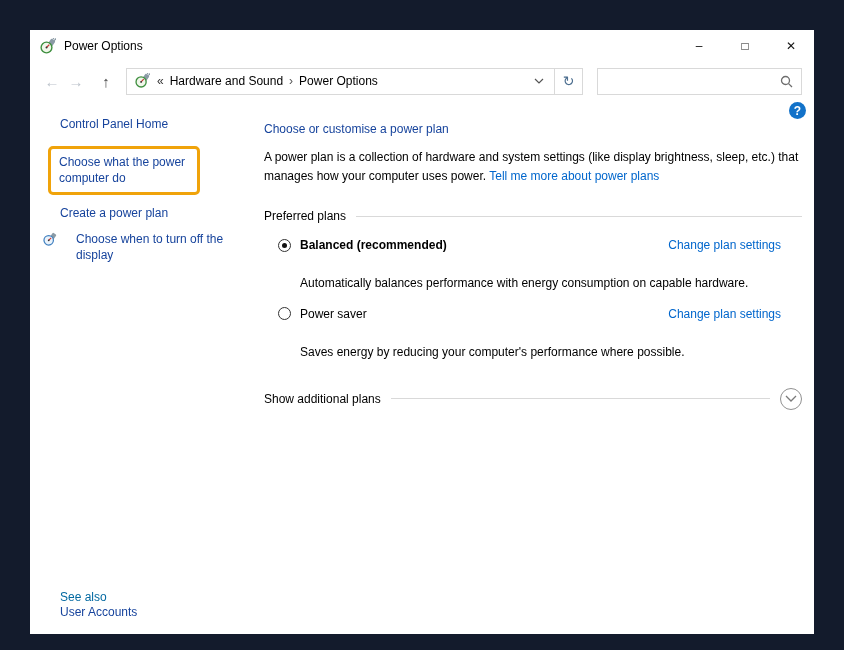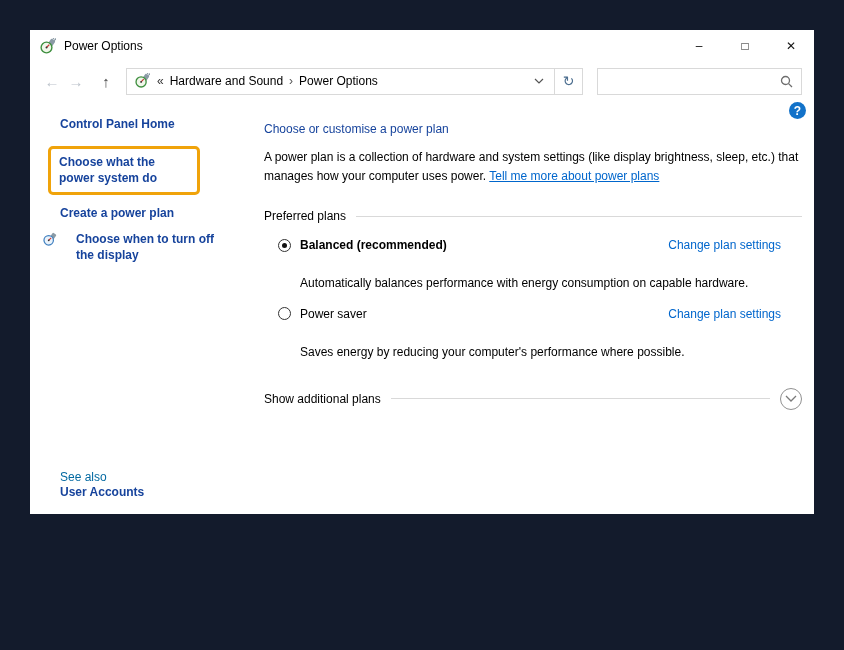--- a/index.html
+++ b/index.html
@@ -5,21 +5,21 @@
   * { box-sizing: border-box; }
   html, body { margin: 0; padding: 0; }
   body {
     width: 844px; height: 650px; overflow: hidden;
     background: #131b2c;
     font-family: "Liberation Sans", sans-serif;
     font-size: 12px; color: #000;
     position: relative;
   }
   .window {
-    position: absolute; left: 30px; top: 30px; width: 784px; height: 484px;
+    position: absolute; left: 30px; top: 30px; width: 784px; height: 604px;
     background: #ffffff; display: flex; flex-direction: column;
   }
   
   .titlebar { height: 32px; display: flex; align-items: center; padding-left: 10px; flex: 0 0 auto; }
   .app-icon { width: 18px; height: 16px; display: inline-flex; margin-right: 6px; }
   .title { font-size: 12px; color: #000; }
   .win-controls { margin-left: auto; display: flex; height: 100%; }
   .win-btn { width: 46px; height: 100%; display: flex; align-items: center; justify-content: center; font-size: 12px; color: #111; cursor: default; }
   
   .navbar { height: 40px; display: flex; align-items: center; padding: 0 12px 2px 10px; flex: 0 0 auto; }
@@ -37,38 +37,38 @@
   .search-icon { display: inline-flex; cursor: pointer; }
   
   .help {
     position: absolute; top: 72px; right: 8px; width: 17px; height: 17px; border-radius: 50%;
     background: #1272c9; color: #fff; font-weight: bold; font-size: 12px;
     display: flex; align-items: center; justify-content: center; cursor: pointer;
   }
   
   .content { flex: 1; display: flex; min-height: 0; }
   .sidebar { width: 216px; flex: 0 0 216px; padding: 14px 0 14px 30px; display: flex; flex-direction: column; }
-  .sidebar a { color: #16439c; text-decoration: none; cursor: pointer; display: block; line-height: 1.35; font-weight: bold; }
+  .sidebar a { color: #16439c; text-decoration: none; cursor: pointer; display: block; line-height: 1.35; }
   .cpl-home { margin-bottom: 14px; }
   .highlight {
     border: 3px solid #f0a30a; border-radius: 5px;
     padding: 5px 8px; margin: 0 0 6px -12px; width: 152px;
   }
   .create-plan { margin: 4px 0 10px 0; }
   .task-with-icon { display: flex; gap: 19px; margin-left: -17px; align-items: flex-start; }
   .task-icon { width: 14px; height: 14px; flex: 0 0 14px; display: inline-flex; margin-top: 1px; }
   .task-with-icon a { flex: 1; max-width: 152px; }
   .sidebar-spacer { flex: 1; }
   .see-also { color: #0369a1; }
   
   .main { flex: 1; padding: 4px 12px 0 18px; min-width: 0; }
   .page-title { font-size: 12px; font-weight: 400; color: #16439c; margin: 16px 0 12px 0; }
   .desc { max-width: 545px; line-height: 1.55; margin: 0; }
   .link { color: #0066cc; text-decoration: none; cursor: pointer; }
-  .link.underline { text-decoration: underline; }
+  .link.underline { }
   .section-row { display: flex; align-items: center; gap: 10px; margin-top: 24px; }
   .rule { flex: 1; border-top: 1px solid #d9d9d9; height: 0; }
   .plan { margin-top: 15px; }
   .plan-row { display: flex; align-items: center; }
   .radio {
     width: 13px; height: 13px; border: 1px solid #333; border-radius: 50%;
     margin-left: 14px; margin-right: 9px; background: #fff; position: relative; cursor: pointer; flex: 0 0 13px;
   }
   .radio.selected::after {
     content: ""; position: absolute; left: 3px; top: 3px; width: 5px; height: 5px;
@@ -155,21 +155,21 @@
   </div>
 
   <div class="help">?</div>
 
   <div class="content">
 
     <div class="sidebar">
       <a class="cpl-home">Control Panel Home</a>
 
       <div class="highlight">
-        <a>Choose what the power system do</a>
+        <a>Choose what the power computer do</a>
       </div>
 
       <a class="create-plan">Create a power plan</a>
 
       <div class="task-with-icon">
         <span class="task-icon">
           <svg width="14" height="14" viewBox="0 0 16 16">
             <g transform="rotate(35 12 4)">
               <rect x="9.5" y="1.5" width="5" height="6.5" rx="1" fill="#8a9aa5"></rect>
             </g>

